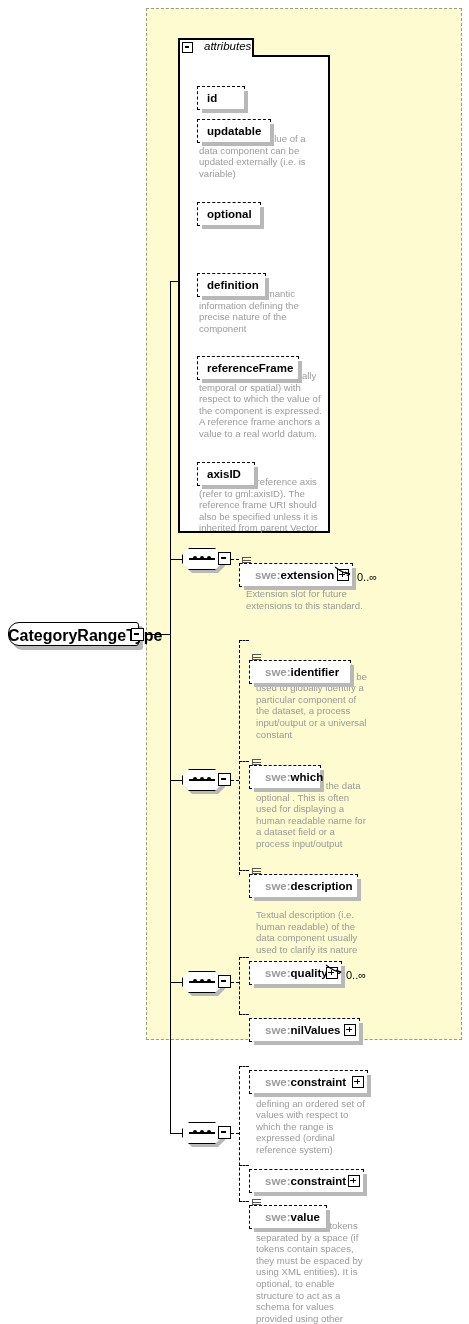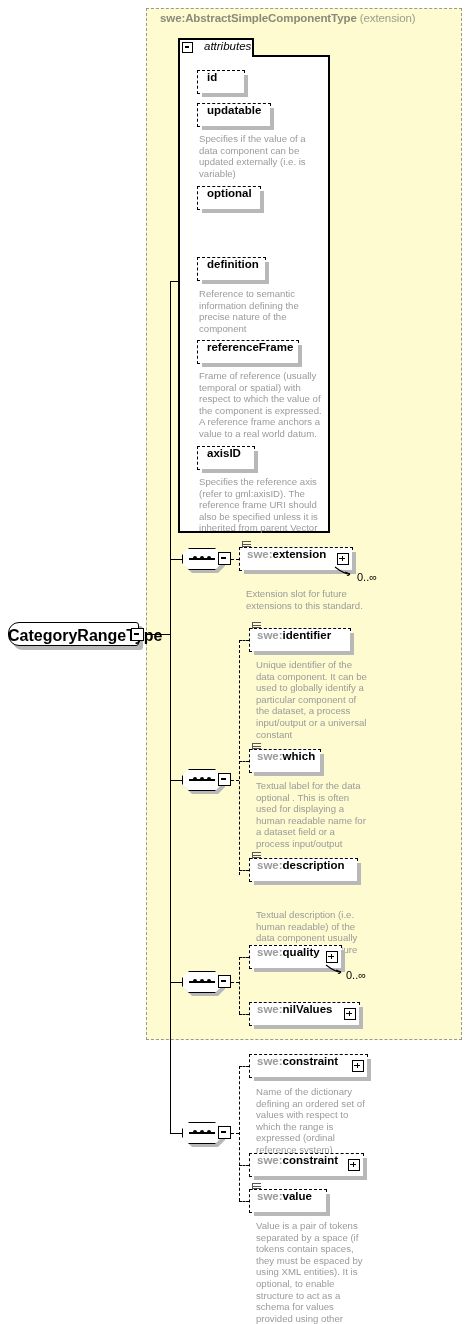--- a/index.html
+++ b/index.html
@@ -88,21 +88,23 @@
     z-index: 5;
   }
 
   
   .node {
     position: absolute;
     background: #ffffff;
     border: 1.5px dashed #000000;
     height: 24px;
     display: flex;
+    align-items: center;
     z-index: 8;
+    margin-top: 16px;
   }
   .node:after {
     content: "";
     position: absolute;
     left: 4px; top: 100%;
     width: 100%; height: 4px;
     background: #b8b8b8;
     z-index: -1;
   }
   .node:before {
@@ -111,21 +113,21 @@
     left: 100%; top: 4px;
     width: 4px; height: 100%;
     background: #b8b8b8;
     z-index: -1;
   }
   .node-label {
     font-size: 11.5px;
     font-weight: bold;
     color: #000000;
     white-space: nowrap;
-    padding: 0 7px;
+    padding: 0 15px;
   }
   .node-label .ns {
     color: #9b9b9b;
     font-weight: bold;
   }
 
   
   .attr-node .node-label { padding: 0 9px; }
 
   
@@ -315,21 +317,20 @@
     width: 0;
     border-left: 1px dashed #000;
   }
 </style>
 </head>
 <body>
 
 <div id="root">
 
   <div class="ext-box"></div>
-  <div class="ext-title"><span>swe:AbstractSimpleComponentType</span><span class="plain"> (extension)</span></div>
 
   <div class="root-node-shadow"></div>
   <div class="root-node"></div>
   <div class="root-label">CategoryRangeType</div>
   <div class="root-minus"></div>
 
   <div class="ln h" style="left:145px; top:634px; width:25px;"></div>
 
   <div class="ln v" style="left:170px; top:281px; height:852px;"></div>
 
@@ -411,21 +412,21 @@
     <div class="dot d2"></div>
     <div class="dot d3"></div>
   </div>
   <div class="seq-minus" style="left:218px; top:773px;"></div>
   <div class="dl h" style="left:231px; top:780px; width:8px;"></div>
   <div class="dl v" style="left:239px; top:640px; height:235px;"></div>
   <div class="dl h" style="left:239px; top:640px; width:10px;"></div>
   <div class="dl h" style="left:239px; top:761px; width:10px;"></div>
   <div class="dl h" style="left:239px; top:870px; width:10px;"></div>
 
-  <div class="node" style="left:249px; top:628px; width:102px;">
+  <div class="node" style="left:249px; top:644px; width:102px;">
     <span class="seq-mark">
         <i></i>
         <i></i>
         <i></i>
         <b></b>
       </span>
     <span class="node-label"><span class="ns">swe:</span><span>identifier</span></span>
   </div>
   <div class="desc" style="left:256px; top:659px; width:112px;">Unique identifier of the data component. It can be used to globally identify a particular component of the dataset, a process input/output or a universal constant</div>
 

